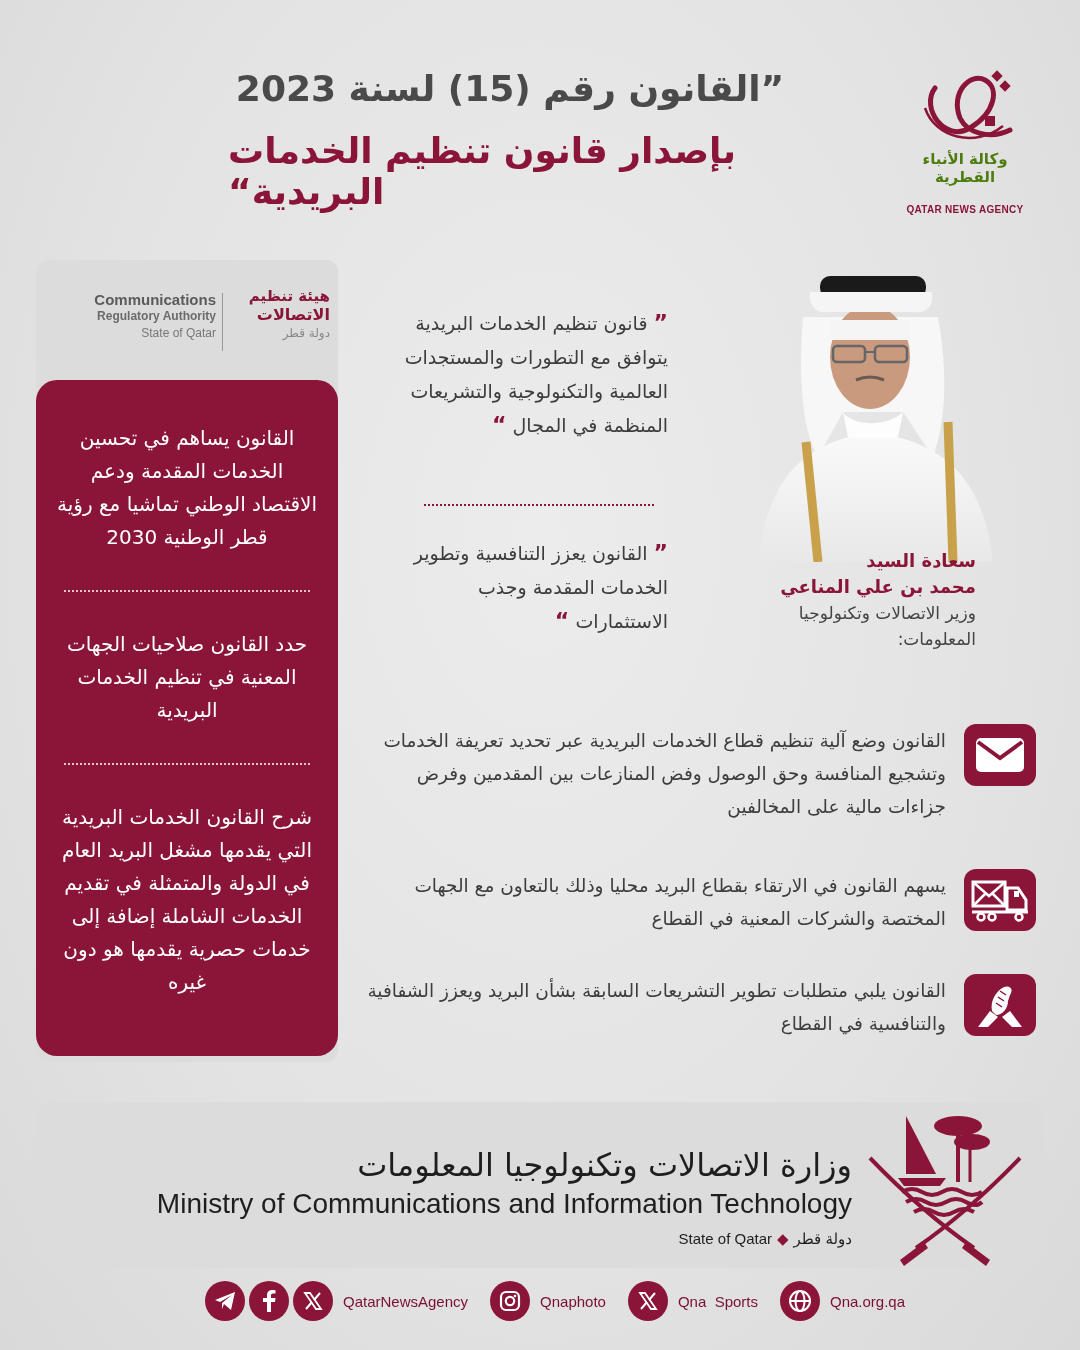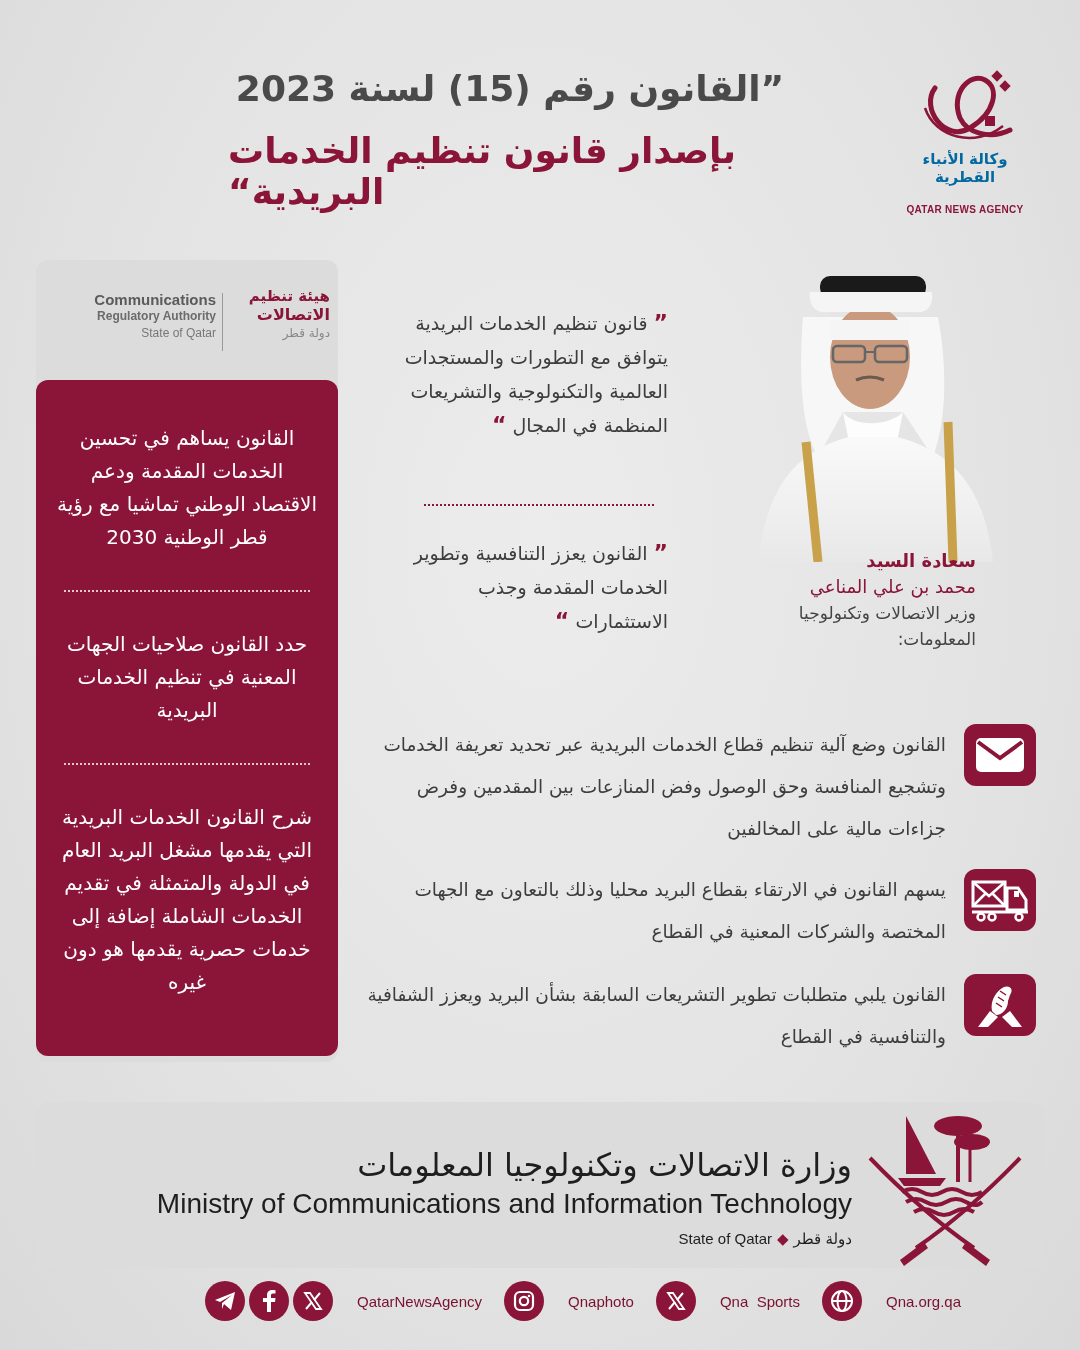--- a/index.html
+++ b/index.html
@@ -24,21 +24,21 @@
     text-align: center; font-size: 36px; font-weight: bold; color: #4a4a4a;
   }
   .title2 {
     right: 232px; top: 130px; width: 620px;
     text-align: left; font-size: 36px; font-weight: bold; color: #8a1538;
   }
 
   
   .qna-logo { left: 895px; top: 68px; width: 140px; height: 130px; text-align: center; }
   .qna-logo svg { display: block; margin: 0 auto; }
-  .qna-ar { font-size: 15px; color: #0369a1; font-weight: bold; margin-top: 2px; direction: rtl; }
+  .qna-ar { font-size: 15px; color: #4d7c0f; font-weight: bold; margin-top: 2px; direction: rtl; }
   .qna-en { font-size: 10px; color: #8a1538; font-weight: bold; letter-spacing: 0.3px; margin-top: 18px; font-family: "Liberation Sans", sans-serif; }
 
   
   .left-col {
     left: 36px; top: 260px; width: 302px; height: 802px;
     background: #dcdcdc; border-radius: 12px;
   }
   .cra-logo { left: 36px; top: 285px; width: 302px; height: 80px; }
   .cra-en {
     position: absolute; left: 10px; top: 6px; width: 170px; text-align: right;
@@ -48,21 +48,21 @@
   .cra-en .l2 { font-size: 12px; margin-top: 1px; font-weight: bold; color: #6b6b6b; }
   .cra-en .l3 { font-size: 12px; margin-top: 3px; color: #777; }
   .cra-sep { position: absolute; left: 186px; top: 8px; width: 1px; height: 58px; background: #999; }
   .cra-ar { position: absolute; left: 194px; top: 2px; width: 100px; text-align: right; direction: rtl; color: #8a1538; }
   .cra-ar .l1 { font-size: 15px; font-weight: bold; }
   .cra-ar .l2 { font-size: 16px; font-weight: bold; margin-top: 0px; }
   .cra-ar .l3 { font-size: 12px; color: #888; margin-top: 2px; }
 
   .maroon-card {
     left: 36px; top: 380px; width: 302px; height: 676px;
-    background: #8a1538; border-radius: 12px;
+    background: #8a1538; border-radius: 21px;
     padding: 42px 20px 20px;
     color: #fff; direction: rtl; text-align: center;
   }
   .card-item { font-size: 20px; line-height: 33px; }
   .card-sep { border-top: 2px dotted rgba(255,255,255,0.75); margin: 36px 8px 36px; }
 
   
   .quote {
     right: 412px; width: 270px; direction: rtl; text-align: right;
     font-size: 19px; line-height: 34px; color: #3d3d3d;
@@ -70,49 +70,49 @@
   .q-mark { color: #8a1538; font-weight: bold; font-size: 22px; }
   .quote-sep { left: 424px; top: 504px; width: 230px; border-top: 2px dotted #8a1538; }
 
   
   .photo { left: 748px; top: 262px; width: 250px; height: 300px; }
 
   .minister {
     right: 104px; top: 548px; width: 240px; direction: rtl; text-align: right;
   }
   .minister .t1 { font-size: 18px; font-weight: bold; color: #8a1538; line-height: 26px; }
-  .minister .t2 { font-size: 18px; font-weight: normal; color: #8a1538; line-height: 26px; }
+  .minister .t2 { font-size: 18px; font-weight: bold; color: #8a1538; line-height: 26px; }
   .minister .t3 { font-size: 17px; color: #444; line-height: 26px; }
 
   
   .feature { right: 44px; width: 670px; direction: rtl; display: flex; align-items: flex-start; }
   .f-icon {
     width: 72px; height: 62px; background: #8a1538; border-radius: 12px; flex: 0 0 72px;
     display: flex; align-items: center; justify-content: center; margin-left: 18px;
   }
-  .f-text { font-size: 18.5px; line-height: 42px; color: #3d3d3d; text-align: right; }
+  .f-text { font-size: 18.5px; line-height: 33px; color: #3d3d3d; text-align: right; }
 
   
   .ministry-box {
     left: 36px; top: 1102px; width: 1008px; height: 166px;
     background: #dcdcdc; border-radius: 14px;
   }
   .ministry-ar { right: 228px; top: 1146px; font-size: 32px; direction: rtl; color: #1e1e1e; white-space: nowrap; }
   .ministry-en { right: 228px; top: 1188px; font-size: 28px; color: #1e1e1e; font-family: "Liberation Sans", sans-serif; white-space: nowrap; }
   .ministry-state { right: 228px; top: 1230px; font-size: 15px; color: #1e1e1e; font-family: "Liberation Sans", sans-serif; white-space: nowrap; }
   .ministry-state .dot { color: #8a1538; margin: 0 5px; }
   .emblem { left: 862px; top: 1102px; width: 170px; height: 170px; }
 
   
   .social { left: 205px; top: 1280px; height: 42px; display: flex; align-items: center; gap: 4px; }
   .s-circle {
     width: 40px; height: 40px; border-radius: 50%; background: #8a1538;
     display: flex; align-items: center; justify-content: center;
   }
-  .s-label { font-size: 15px; color: #7a1030; margin: 0 18px 0 20px; font-family: "Liberation Sans", sans-serif; }
+  .s-label { font-size: 15px; color: #7a1030; margin: 0 18px 0 6px; font-family: "Liberation Sans", sans-serif; }
 </style>
 </head>
 <body>
 
 <div class="bg"></div>
 
 <div class="abs title1 rtl">”القانون رقم (15) لسنة 2023</div>
 <div class="abs title2 rtl">بإصدار قانون تنظيم الخدمات البريدية“</div>
 
 <div class="abs qna-logo">

